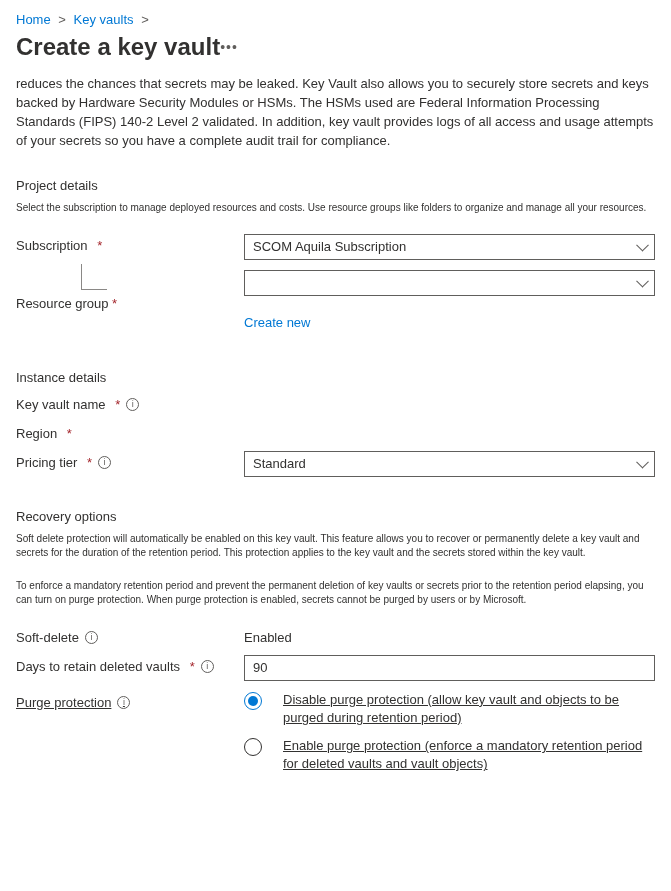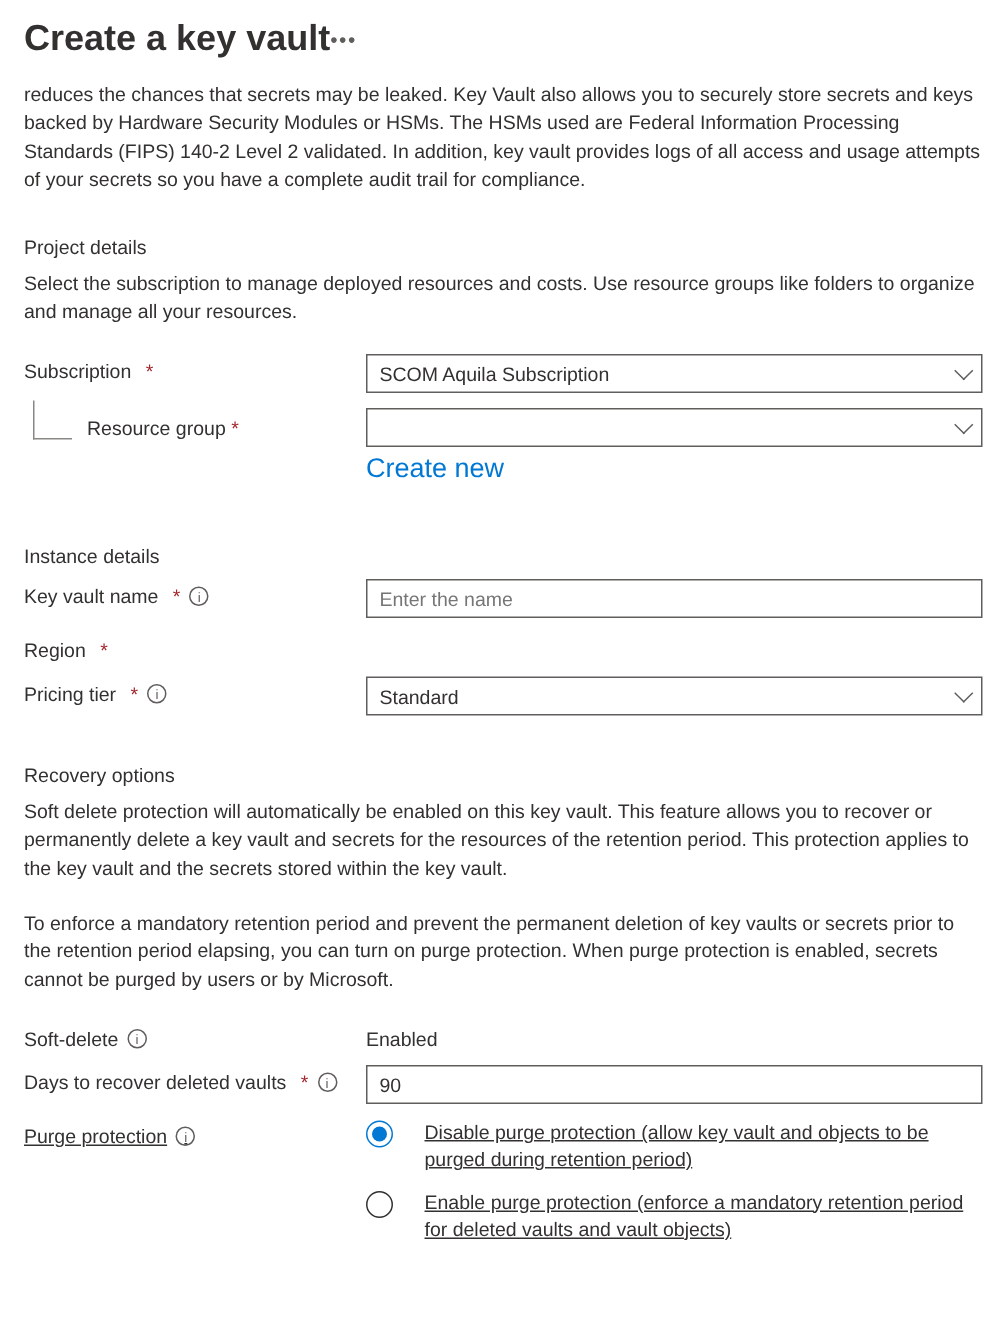--- a/index.html
+++ b/index.html
@@ -14,21 +14,21 @@
   }
   .page { padding: 12px 16px 70px 16px; }
   .breadcrumb { font-size: 13px; margin-bottom: 6px; }
   .breadcrumb a { color: #0078d4; text-decoration: none; cursor: pointer; }
   .breadcrumb .sep { color: #605e5c; margin: 0 4px; }
   .title-row { display: flex; align-items: center; margin-bottom: 14px; }
   h1 { font-size: 24px; font-weight: 600; margin: 0; color: #323130; }
   .ellipsis-icon { color: #605e5c; font-size: 14px; cursor: pointer; letter-spacing: 1px; }
   .intro { font-size: 13px; line-height: 1.45; color: #323130; margin-bottom: 28px; margin-top: 12px; }
   .section-header { font-size: 13px; color: #323130; margin-bottom: 8px; }
-  .section-desc { font-size: 13px; line-height: 1.45; color: #323130; margin-bottom: 18px; }
+  .section-desc { font-size: 10px; line-height: 1.45; color: #323130; margin-bottom: 18px; }
   .form-row { display: flex; align-items: flex-start; margin-bottom: 10px; }
   .form-row.tall { margin-bottom: 4px; }
   .label-col { width: 228px; flex-shrink: 0; font-size: 13px; padding-top: 4px; display:flex; align-items:center; gap:6px;}
   .input-col { flex: 1; }
   .required { color: #a4262c; }
   .info-icon {
     display:inline-flex; width:13px; height:13px; border:1px solid #605e5c; border-radius:50%;
     align-items:center; justify-content:center; font-size:9px; color:#605e5c; font-style: normal; cursor: default;
   }
   .select, .textinput {
@@ -36,40 +36,46 @@
     font-size: 13px; padding: 0 8px; font-family: inherit; color:#323130;
   }
   .select { appearance: none; -webkit-appearance:none; padding-right: 38px; background-image: none; position: relative;}
   .select-wrap { position: relative; }
   .select-wrap::after {
     content: ""; position: absolute; right: 8px; top: 50%; width: 8px; height: 8px;
     border-right: 1px solid #605e5c; border-bottom: 1px solid #605e5c;
     transform: translateY(-70%) rotate(45deg); pointer-events: none;
   }
   .textinput::placeholder { color: #767676; }
-  .indent-block { display:flex; align-items:center; }
+  .indent-block { display:flex; align-items:flex-end;flex-direction:column; }
   .indent-line { width: 26px; height: 26px; border-left:1px solid #8a8886; border-bottom:1px solid #8a8886; margin: -6px 10px 0 6px; flex-shrink:0;}
-  .link { color:#0078d4; font-size:18px; cursor:pointer; }
+  .link { color:#0078d4; font-size:13px; cursor:pointer; }
   .createnew { margin-left: 228px; margin-top: 2px; margin-bottom: 18px; }
   .spacer { height: 22px; }
   .static-val { font-size:13px; padding-top:4px;}
   .radio-row { display:flex; align-items:flex-start; gap:21px; margin-bottom:10px;}
   .radio-circle {
     width:18px; height:18px; border:1px solid #323130; border-radius:50%; flex-shrink:0;
     display:flex; align-items:center; justify-content:center; cursor:pointer; margin-top:1px;
   }
   .radio-circle.selected { border-color:#0078d4; }
   .radio-dot { width:10px; height:10px; border-radius:50%; background:#0078d4; }
   .radio-label { font-size:13px; line-height:1.4; cursor:pointer; }
 </style>
 </head>
 <body>
 
 <div class="page">
 
+  <div class="breadcrumb">
+    <a>Home</a>
+    <span class="sep">&gt;</span>
+    <a>Key vaults</a>
+    <span class="sep">&gt;</span>
+  </div>
 
   <div class="title-row">
     <h1>Create a key vault</h1>
     <span class="ellipsis-icon">•••</span>
   </div>
 
   <div class="intro">reduces the chances that secrets may be leaked. Key Vault also allows you to securely store secrets and keys backed by Hardware Security Modules or HSMs. The HSMs used are Federal Information Processing Standards (FIPS) 140-2 Level 2 validated. In addition, key vault provides logs of all access and usage attempts of your secrets so you have a complete audit trail for compliance.</div>
 
   <div class="section-header">Project details</div>
   <div class="section-desc">Select the subscription to manage deployed resources and costs. Use resource groups like folders to organize and manage all your resources.</div>
@@ -112,23 +118,20 @@
   <div class="spacer"></div>
 
   <div class="section-header">Instance details</div>
 
   <div class="form-row">
     <div class="label-col">
       <span>Key vault name</span>
         <span class="required">&nbsp;*</span>
       <span class="info-icon">i</span>
     </div>
-    <div class="input-col">
-      <input class="textinput" type="text" placeholder="Enter the name" style="">
-    </div>
   </div>
 
   <div class="form-row">
     <div class="label-col">
       <span>Region</span>
         <span class="required">&nbsp;*</span>
     </div>
   </div>
 
   <div class="form-row">
@@ -142,36 +145,36 @@
         <select class="select">
           <option>Standard</option>
         </select>
       </div>
     </div>
   </div>
 
   <div class="spacer"></div>
 
   <div class="section-header">Recovery options</div>
-  <div class="section-desc">Soft delete protection will automatically be enabled on this key vault. This feature allows you to recover or permanently delete a key vault and secrets for the resources of the retention period. This protection applies to the key vault and the secrets stored within the key vault.</div>
+  <div class="section-desc">Soft delete protection will automatically be enabled on this key vault. This feature allows you to recover or permanently delete a key vault and secrets for the duration of the retention period. This protection applies to the key vault and the secrets stored within the key vault.</div>
   <div class="section-desc">To enforce a mandatory retention period and prevent the permanent deletion of key vaults or secrets prior to the retention period elapsing, you can turn on purge protection. When purge protection is enabled, secrets cannot be purged by users or by Microsoft.</div>
 
   <div class="form-row">
     <div class="label-col">
       <span>Soft-delete</span>
       <span class="info-icon">i</span>
     </div>
     <div class="input-col">
       <div class="static-val">Enabled</div>
     </div>
   </div>
 
   <div class="form-row">
     <div class="label-col">
-      <span>Days to recover deleted vaults</span>
+      <span>Days to retain deleted vaults</span>
         <span class="required">&nbsp;*</span>
       <span class="info-icon">i</span>
     </div>
     <div class="input-col">
       <input class="textinput" type="text" value="90" style="">
     </div>
   </div>
 
   <div class="form-row" style="align-items:flex-start;text-decoration:underline;">
     <div class="label-col">

